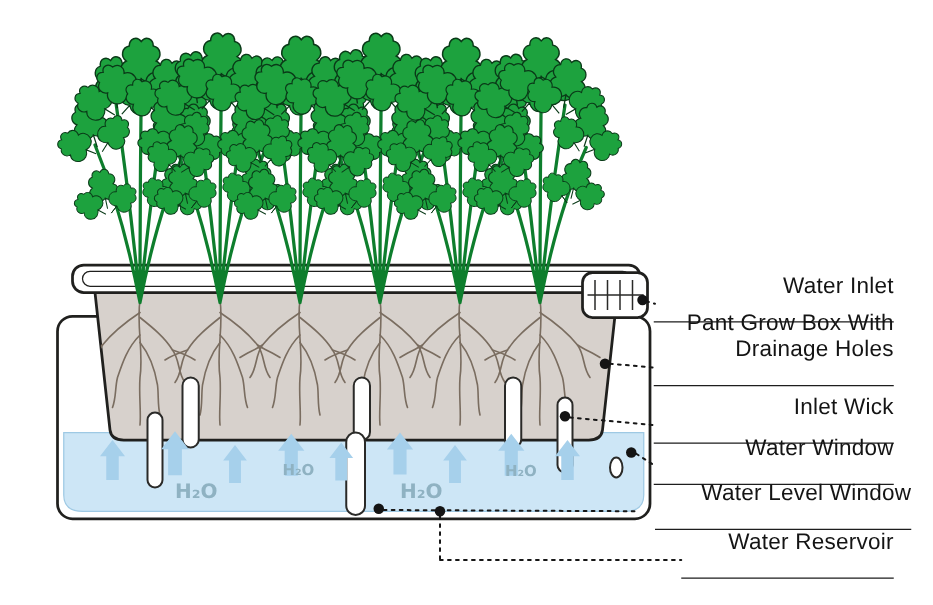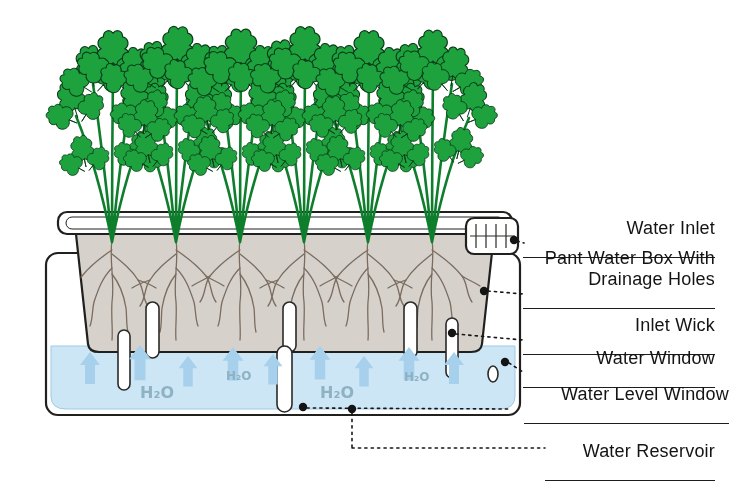--- a/index.html
+++ b/index.html
@@ -26,21 +26,21 @@
 
   
   .callout{position:absolute;text-align:right;font-size:18px;font-weight:500;
     color:#141414;line-height:21px;letter-spacing:.2px;
     border-bottom:1.6px solid #1d1d1d;padding-bottom:18px}
   .c-inlet{left:523px;top:218px;width:192px}
   .c-growbox{left:523px;top:248px;width:192px}
   .c-wick{left:523px;top:315px;width:192px}
   .c-outlet{left:523px;top:348px;width:192px}
   .c-window{left:524px;top:384px;width:205px}
-  .c-reservoir{left:545px;top:441px;width:170px}
+  .c-reservoir{left:545px;top:423px;width:170px}
 </style>
 </head>
 <body>
 
 <div class="stage">
 
 <svg width="746" height="484" viewBox="0 0 746 484">
   <defs>
     <path id="leaf" class="leaf" d="M0,16 L0,6 C-4,9 -9,9 -12,5 C-15,1 -14,-4 -10,-6 C-14,-9 -13,-15 -8,-16 C-8,-21 -3,-23 0,-19 C3,-23 8,-21 8,-16 C13,-15 14,-9 10,-6 C14,-4 15,1 12,5 C9,9 4,9 0,6 Z"></path>
     <g id="frond">
@@ -194,21 +194,21 @@
     <circle class="dot" cx="505" cy="362" r="4.2"></circle>
     <circle class="dot" cx="303" cy="407" r="4.2"></circle>
     <circle class="dot" cx="352" cy="409" r="4.2"></circle>
   </g>
 </svg>
 
 <div class="callout c-inlet">
   <span>Water Inlet</span>
 </div>
 <div class="callout c-growbox">
-  <div>Pant Water Box With</div>
+  <div>Pant Grow Box With</div>
   <div>Drainage Holes</div>
 </div>
 <div class="callout c-wick">
   <span>Inlet Wick</span>
 </div>
 <div class="callout c-outlet">
   <span>Water Window</span>
 </div>
 <div class="callout c-window">
   <span>Water Level Window</span>

